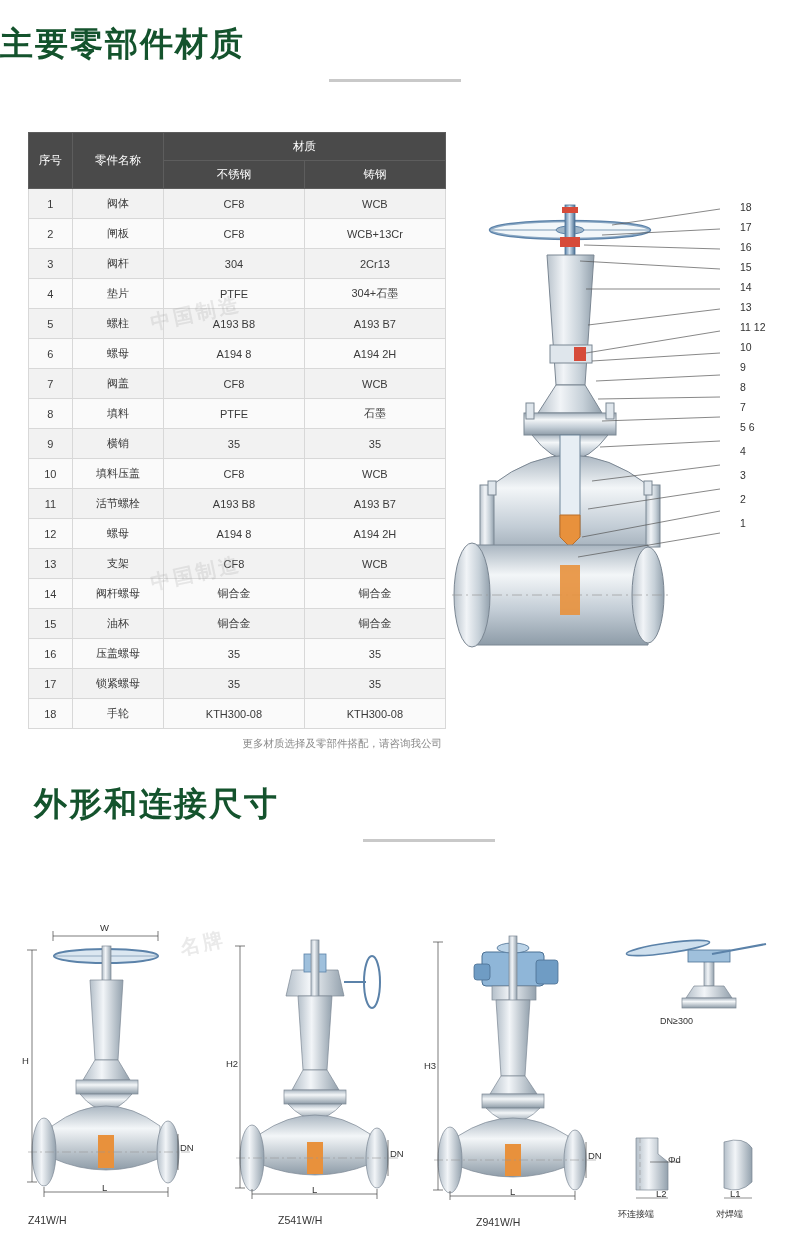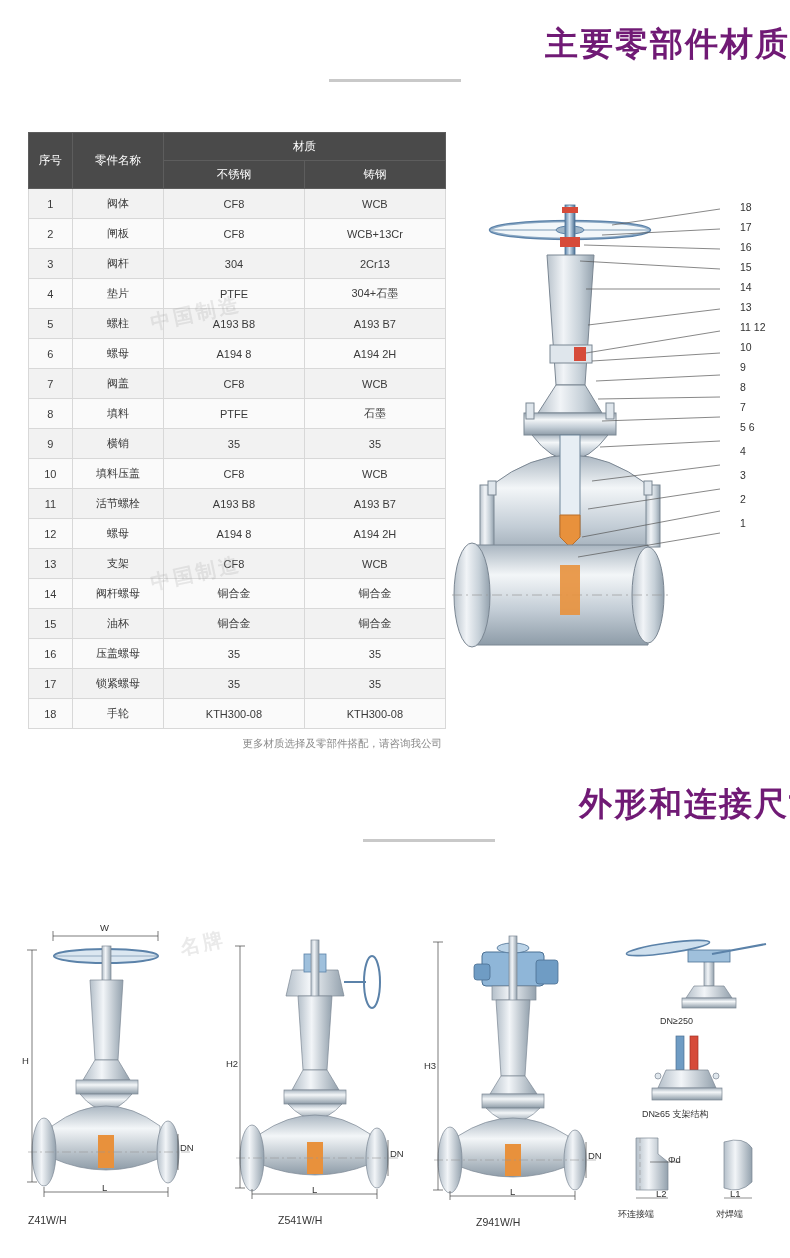--- a/index.html
+++ b/index.html
@@ -16,25 +16,25 @@
     position: relative;
   }
   .page {
     width: 790px;
     height: 1258px;
     position: relative;
   }
 
   
   .section-title {
-    text-align: right;
+    text-align: left;
     font-size: 33px;
     font-weight: bold;
     letter-spacing: 2px;
-    color: #701a75;
+    color: #14532d;
     padding-top: 22px;
   }
   .title-rule {
     width: 132px;
     height: 3px;
     background: #c9c9c9;
     margin: 12px auto 0 auto;
   }
 
   
@@ -508,34 +508,23 @@
 
     <div class="dim-fig" style="left:608px; top:48px; width:170px;">
       <svg width="170" height="88" viewBox="0 0 170 88">
         <ellipse cx="60" cy="20" rx="42" ry="5" fill="#cfe0ee" stroke="#5b82a9" stroke-width="1.6" transform="rotate(-8 60 20)"></ellipse>
         <rect x="96" y="24" width="10" height="34" fill="url(#g1v)" stroke="#7b8793" stroke-width="0.7"></rect>
         <rect x="80" y="22" width="42" height="12" fill="#9fc0dc" stroke="#4b7093" stroke-width="0.8"></rect>
         <line x1="104" y1="26" x2="158" y2="16" stroke="#5b82a9" stroke-width="2"></line>
         <path d="M86 58 L116 58 L124 70 L78 70 Z" fill="url(#g1v)" stroke="#7b8793" stroke-width="0.7"></path>
         <rect x="74" y="70" width="54" height="10" fill="url(#g1h)" stroke="#7b8793" stroke-width="0.7"></rect>
       </svg>
-      <div class="small-note" style="position:absolute; left:52px; top:88px;">DN≥250</div>
+      <div class="small-note" style="position:absolute; left:52px; top:88px;">DN≥300</div>
     </div>
 
-    <div class="dim-fig" style="left:608px; top:152px; width:170px;">
-      <svg width="170" height="76" viewBox="0 0 170 76">
-        <rect x="68" y="4" width="8" height="34" fill="#6f9cc4" stroke="#4b7093" stroke-width="0.7"></rect>
-        <rect x="82" y="4" width="8" height="34" fill="#d64b3a" stroke="#a03226" stroke-width="0.7"></rect>
-        <path d="M58 38 L100 38 L108 56 L50 56 Z" fill="url(#g1v)" stroke="#7b8793" stroke-width="0.7"></path>
-        <rect x="44" y="56" width="70" height="12" fill="url(#g1h)" stroke="#7b8793" stroke-width="0.7"></rect>
-        <circle cx="50" cy="44" r="3" fill="#dfe6ec" stroke="#7b8793" stroke-width="0.7"></circle>
-        <circle cx="108" cy="44" r="3" fill="#dfe6ec" stroke="#7b8793" stroke-width="0.7"></circle>
-      </svg>
-      <div class="small-note" style="position:absolute; left:34px; top:76px;">DN≥65 支架结构</div>
-    </div>
 
     <div class="dim-fig" style="left:606px; top:252px; width:86px;">
       <svg width="86" height="72" viewBox="0 0 86 72">
         <path d="M30 6 L52 6 L52 22 L62 30 L62 58 L30 58 Z" fill="url(#g1v)" stroke="#7b8793" stroke-width="0.7"></path>
         <line x1="34" y1="6" x2="34" y2="58" stroke="#999" stroke-width="0.6" stroke-dasharray="5 3"></line>
         <line x1="44" y1="30" x2="74" y2="30" stroke="#444" stroke-width="0.6"></line>
         <line x1="30" y1="66" x2="62" y2="66" stroke="#444" stroke-width="0.6"></line>
       </svg>
       <div class="dim-letter" style="left:62px; top:22px;">Φd</div>
       <div class="dim-letter" style="left:50px; top:56px;">L2</div>

